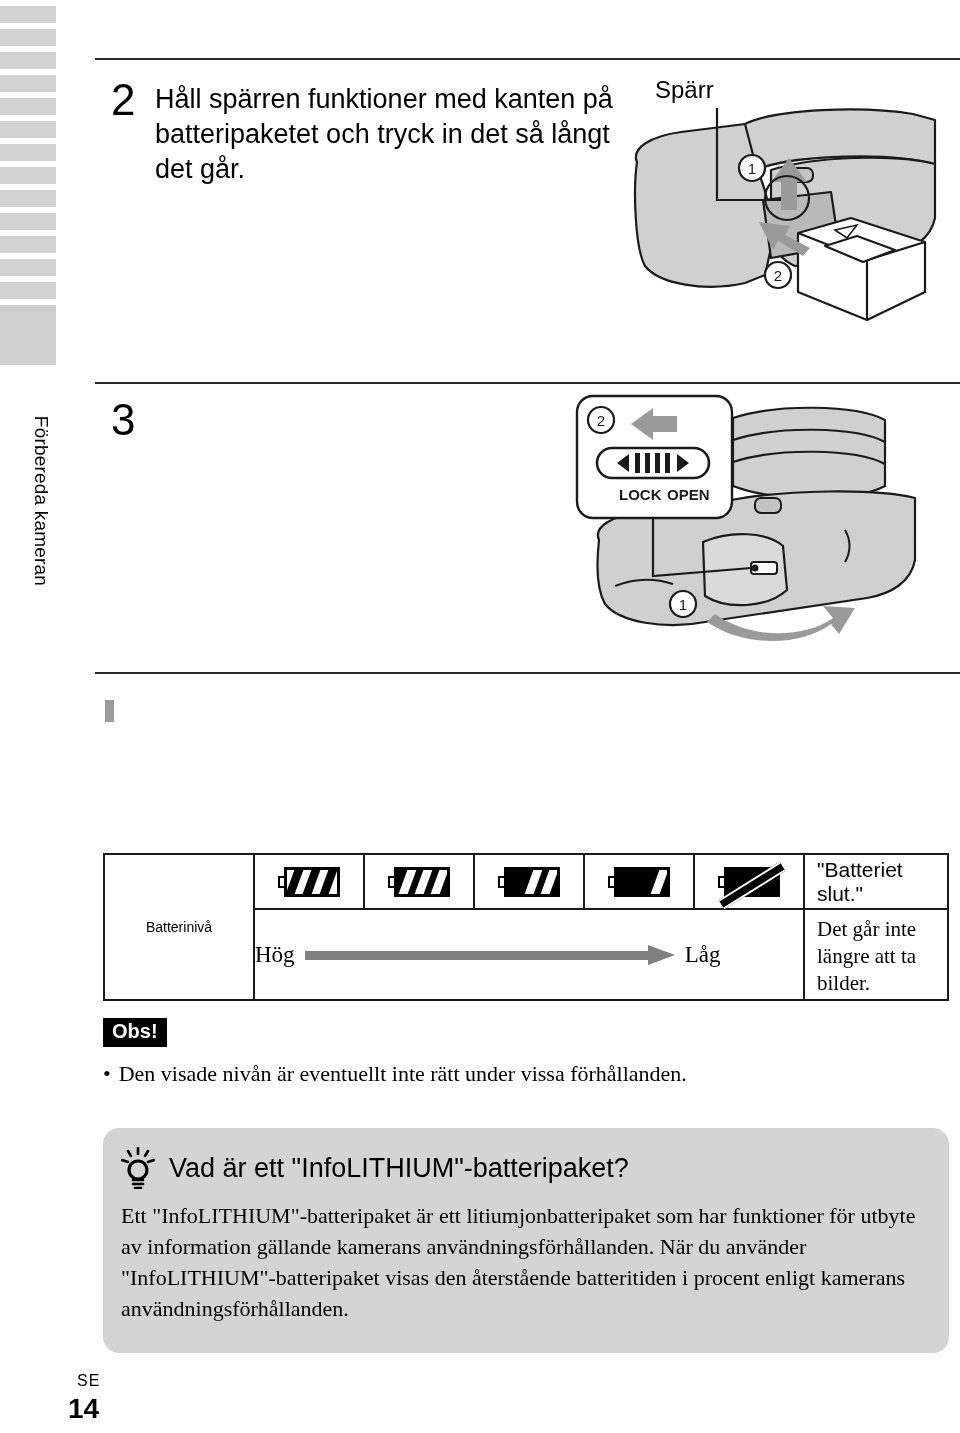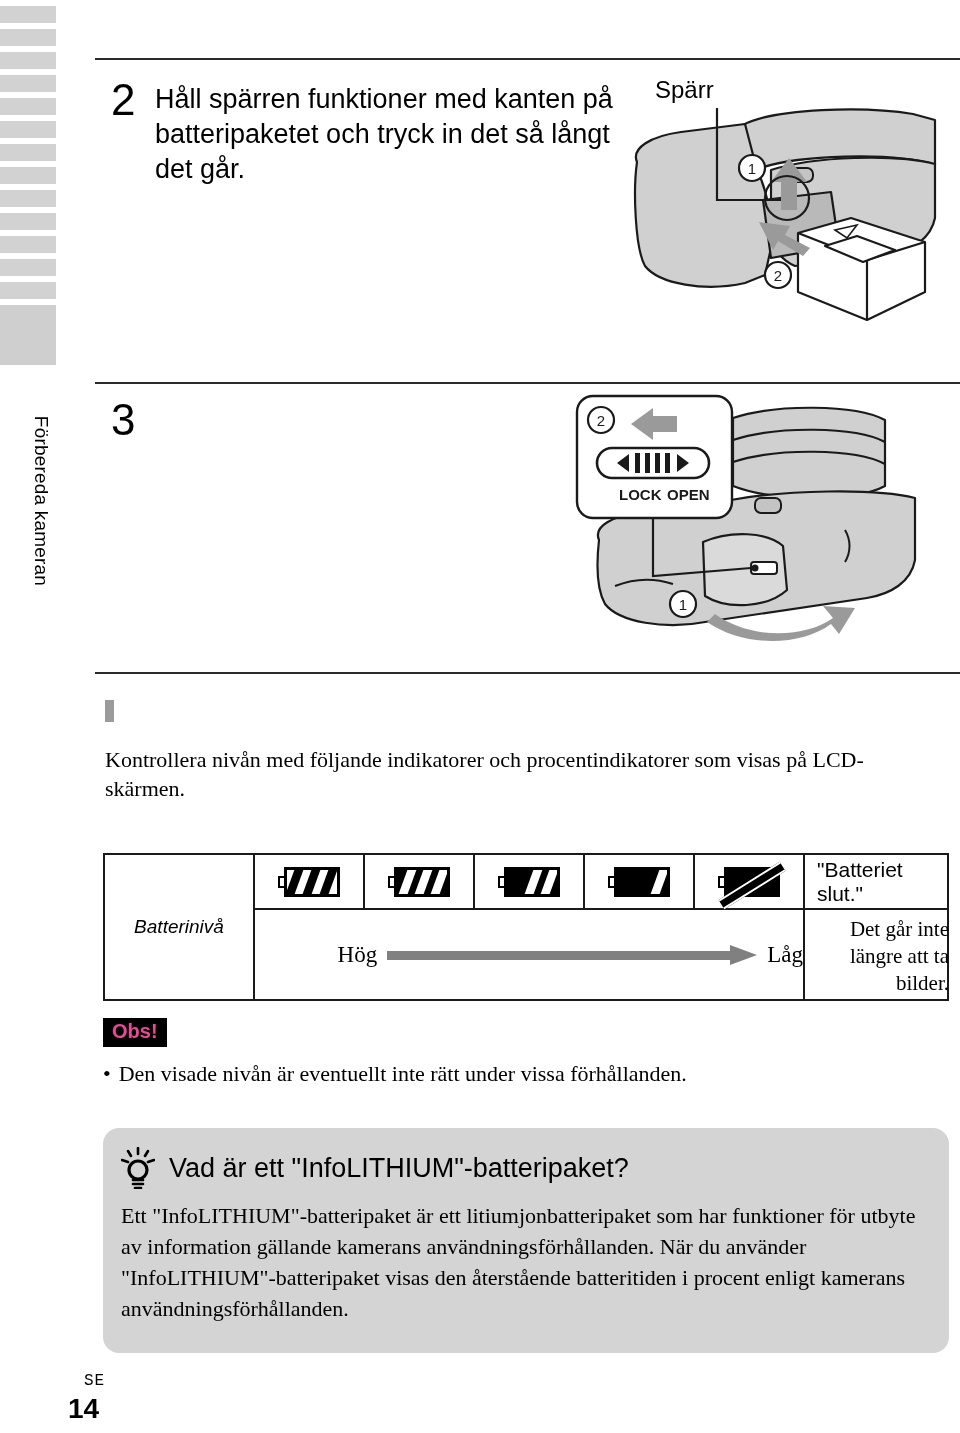--- a/index.html
+++ b/index.html
@@ -63,21 +63,21 @@
   
   #battery-table{
     position:absolute;left:8px;top:853px;width:846px;height:148px;
     border:2px solid #1a1a1a;
     box-sizing:border-box;
   }
   #bt-label-cell{
     position:absolute;left:0;top:0;width:150px;height:144px;
     border-right:2px solid #1a1a1a;box-sizing:border-box;
     display:flex;align-items:center;justify-content:center;
-    font-size:19px;font-family:"Liberation Sans", sans-serif;font-style:italic;
+    font-size:14px;font-family:"Liberation Sans", sans-serif;
   }
   #bt-icon-row{
     position:absolute;left:150px;top:0;width:694px;height:55px;
     border-bottom:2px solid #1a1a1a;box-sizing:border-box;
     display:flex;
   }
   .icon-cell{
     flex:0 0 110px;height:53px;
     border-right:2px solid #1a1a1a;box-sizing:border-box;
     display:flex;align-items:center;justify-content:center;
@@ -89,42 +89,42 @@
     font-size:21px;font-family:"Liberation Sans", sans-serif;
     border-right:none;
   }
   #bt-gauge-row{
     position:absolute;left:150px;top:55px;width:694px;height:89px;
     display:flex;
   }
   #gauge-cell{
     flex:0 0 550px;height:89px;
     border-right:2px solid #1a1a1a;box-sizing:border-box;
-    display:flex;align-items:center;justify-content:flex-end;
+    display:flex;align-items:center;justify-content:flex-start;
     gap:10px;
   }
   .gauge-word{
     font-family:"Liberation Serif", serif;font-size:23px;
   }
   #gauge-arrow{position:relative;width:370px;height:14px;}
   #gauge-arrow .shaft{
     position:absolute;left:0;top:3px;width:345px;height:9px;background:#808080;
   }
   #gauge-arrow .head{
     position:absolute;right:0;top:-3px;
     width:0;height:0;
     border-top:10px solid transparent;
     border-bottom:10px solid transparent;
     border-left:27px solid #808080;
   }
   #depleted-cell{
     flex:1 1 auto;
     padding:6px 0 0 12px;
     font-family:"Liberation Serif", serif;
-    font-size:21px;line-height:27px;text-align:right;
+    font-size:21px;line-height:27px;
   }
 
   
   .batt{position:relative;width:62px;height:30px;}
   .batt .nub{
     position:absolute;left:0;top:9px;width:7px;height:12px;
     border:2px solid #000;border-right:none;box-sizing:border-box;
     background:#fff;
   }
   .batt .shell{
@@ -142,21 +142,21 @@
   }
   .batt .xbar{
     position:absolute;left:-2px;top:13px;width:72px;height:7px;
     background:#000;border-top:2px solid #fff;border-bottom:2px solid #fff;
     transform:rotate(-32deg);transform-origin:center;
   }
 
   
   #obs-badge{
     position:absolute;left:8px;top:1018px;
-    background:#000;color:#ec4899;
+    background:#000;color:#ffffff;
     font-family:"Liberation Sans", sans-serif;
     font-size:20px;font-weight:bold;
     padding:2px 9px 4px 9px;
   }
   #obs-item{
     position:absolute;left:8px;top:1060px;width:820px;
     font-family:"Liberation Serif", serif;
     font-size:22px;line-height:28px;
   }
   #obs-item .bullet{margin-right:8px;}
@@ -179,22 +179,22 @@
     width:800px;
   }
   .bulb{position:relative;width:34px;height:42px;}
 
   
   .diagram{position:absolute;}
 
   
   #footer{position:absolute;left:68px;top:1372px;}
   #footer .se{
-    font-family:Liberation Mono, monospace;
-    font-size:16px;letter-spacing:1px;display:block;margin-left:16px;
+    font-family:Liberation Sans, sans-serif;
+    font-size:16px;letter-spacing:1px;display:block;margin-left:9px;
   }
   #footer .pg{
     font-family:"Liberation Sans", sans-serif;
     font-size:28px;line-height:38px;display:block;font-weight:bold;
   }
 </style>
 </head>
 <body>
 
 <div id="edge-tabs">
@@ -333,21 +333,20 @@
         </g>
       </svg>
     </div>
   </div>
 
   <div class="rule" style="top:672px;"></div>
 
   <div id="section-heading">
     <span class="sq"></span>
   </div>
-  <div id="section-intro">Kontrollera nivån med följande indikatorer och procentindikatorer som visas på LCD-skärmen.</div>
 
   <div id="battery-table">
 
     <div id="bt-label-cell">Batterinivå</div>
 
     <div id="bt-icon-row">
       <div class="icon-cell">
         <div class="batt">
           <div class="nub"></div>
             <div class="shell"></div>

